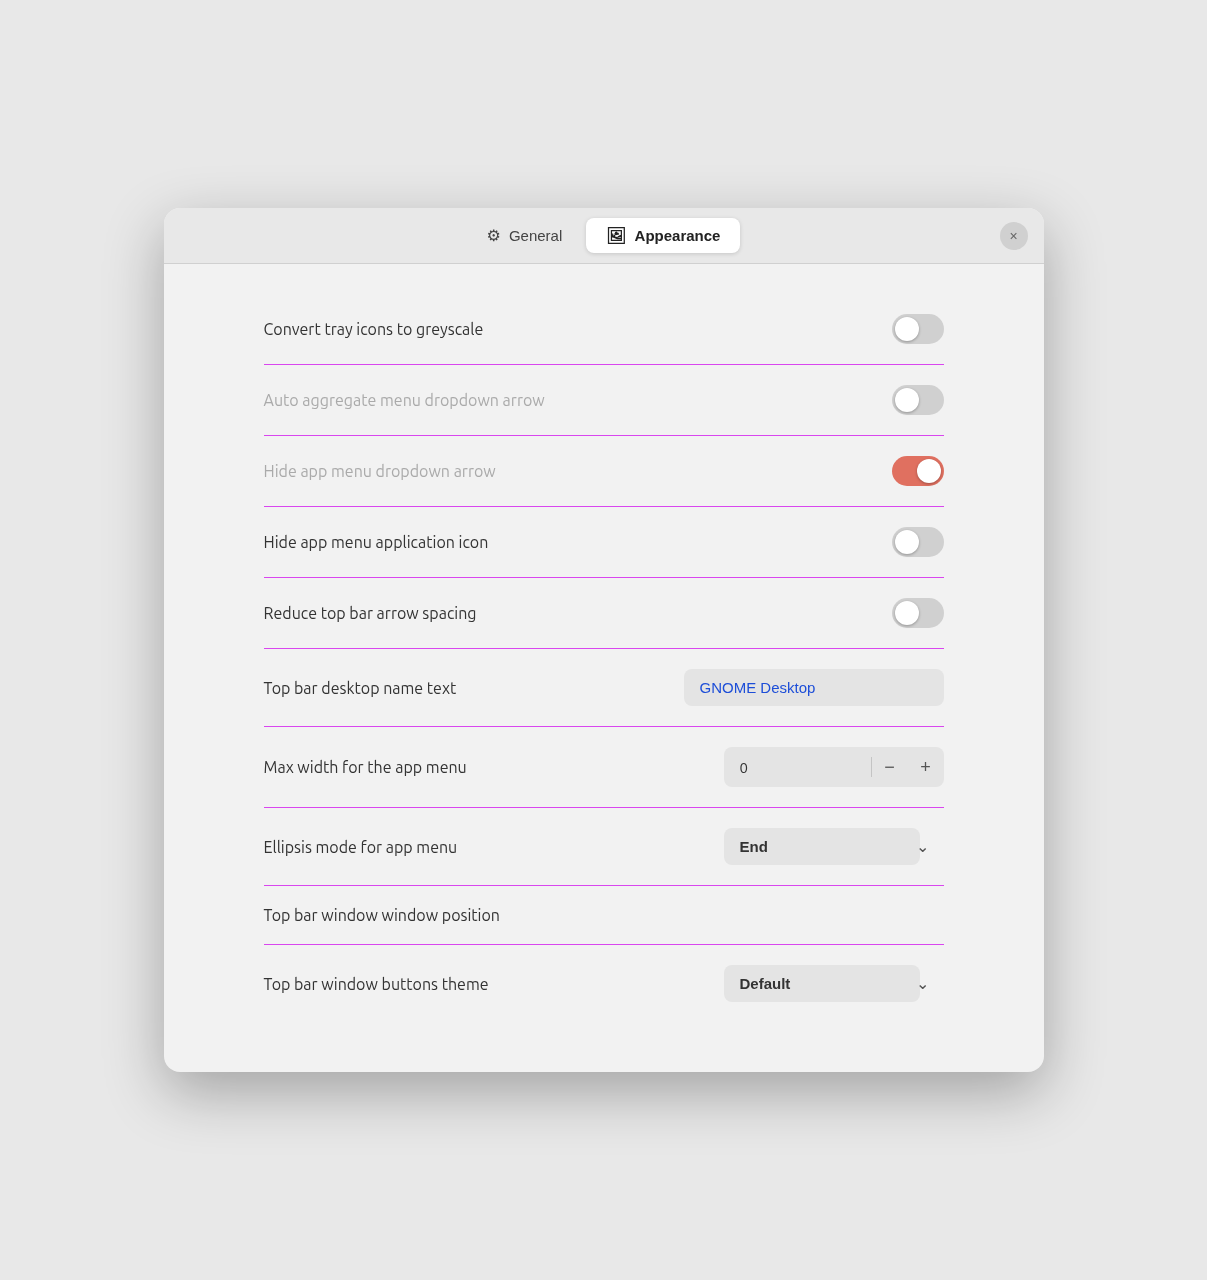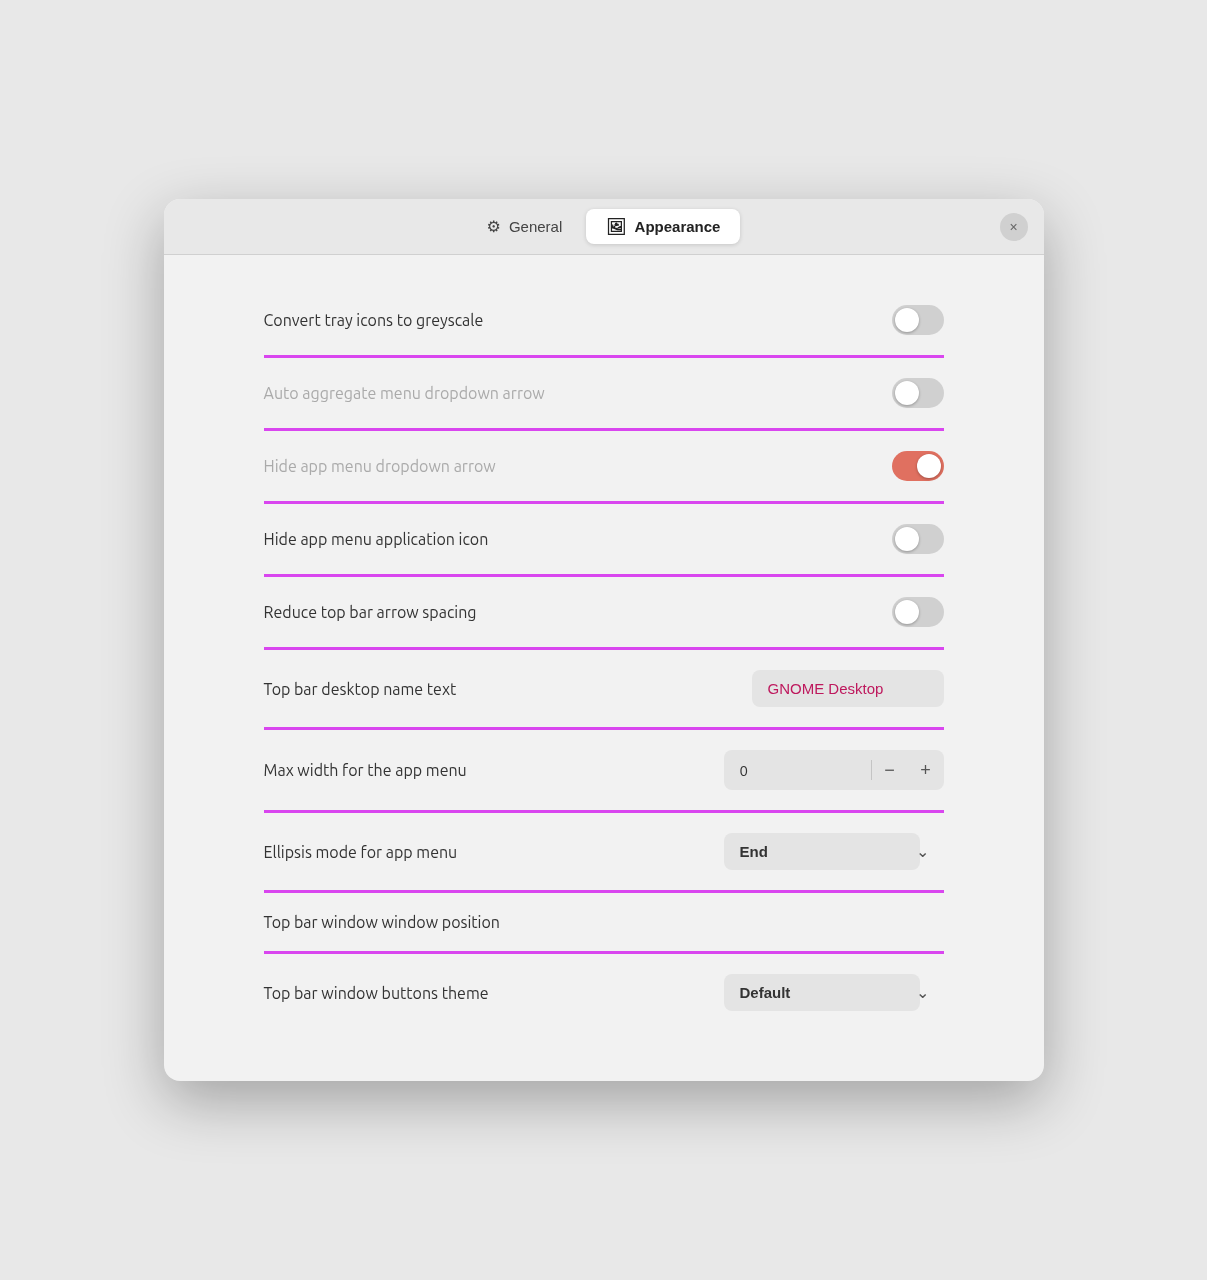--- a/index.html
+++ b/index.html
@@ -85,21 +85,21 @@
 
     .content {
       padding: 30px 100px 50px 100px;
     }
 
     .setting-row {
       display: flex;
       align-items: center;
       justify-content: space-between;
       padding: 20px 0;
-      border-bottom: 3px solid #d946ef;
+      border-bottom: 1px solid #d946ef;
     }
 
     .setting-row:last-child {
       border-bottom: none;
     }
 
     .setting-label {
       font-size: 16px;
       color: #333;
     }
@@ -147,22 +147,22 @@
       transform: translateX(22px);
     }
 
     
     .text-input {
       background: #e4e4e4;
       border: none;
       border-radius: 8px;
       padding: 10px 16px;
       font-size: 15px;
-      color: #be185d;
-      width: 192px;
+      color: #1d4ed8;
+      width: 260px;
       outline: none;
     }
 
     
     .number-input-group {
       display: flex;
       align-items: center;
       background: #e4e4e4;
       border-radius: 8px;
       overflow: hidden;

